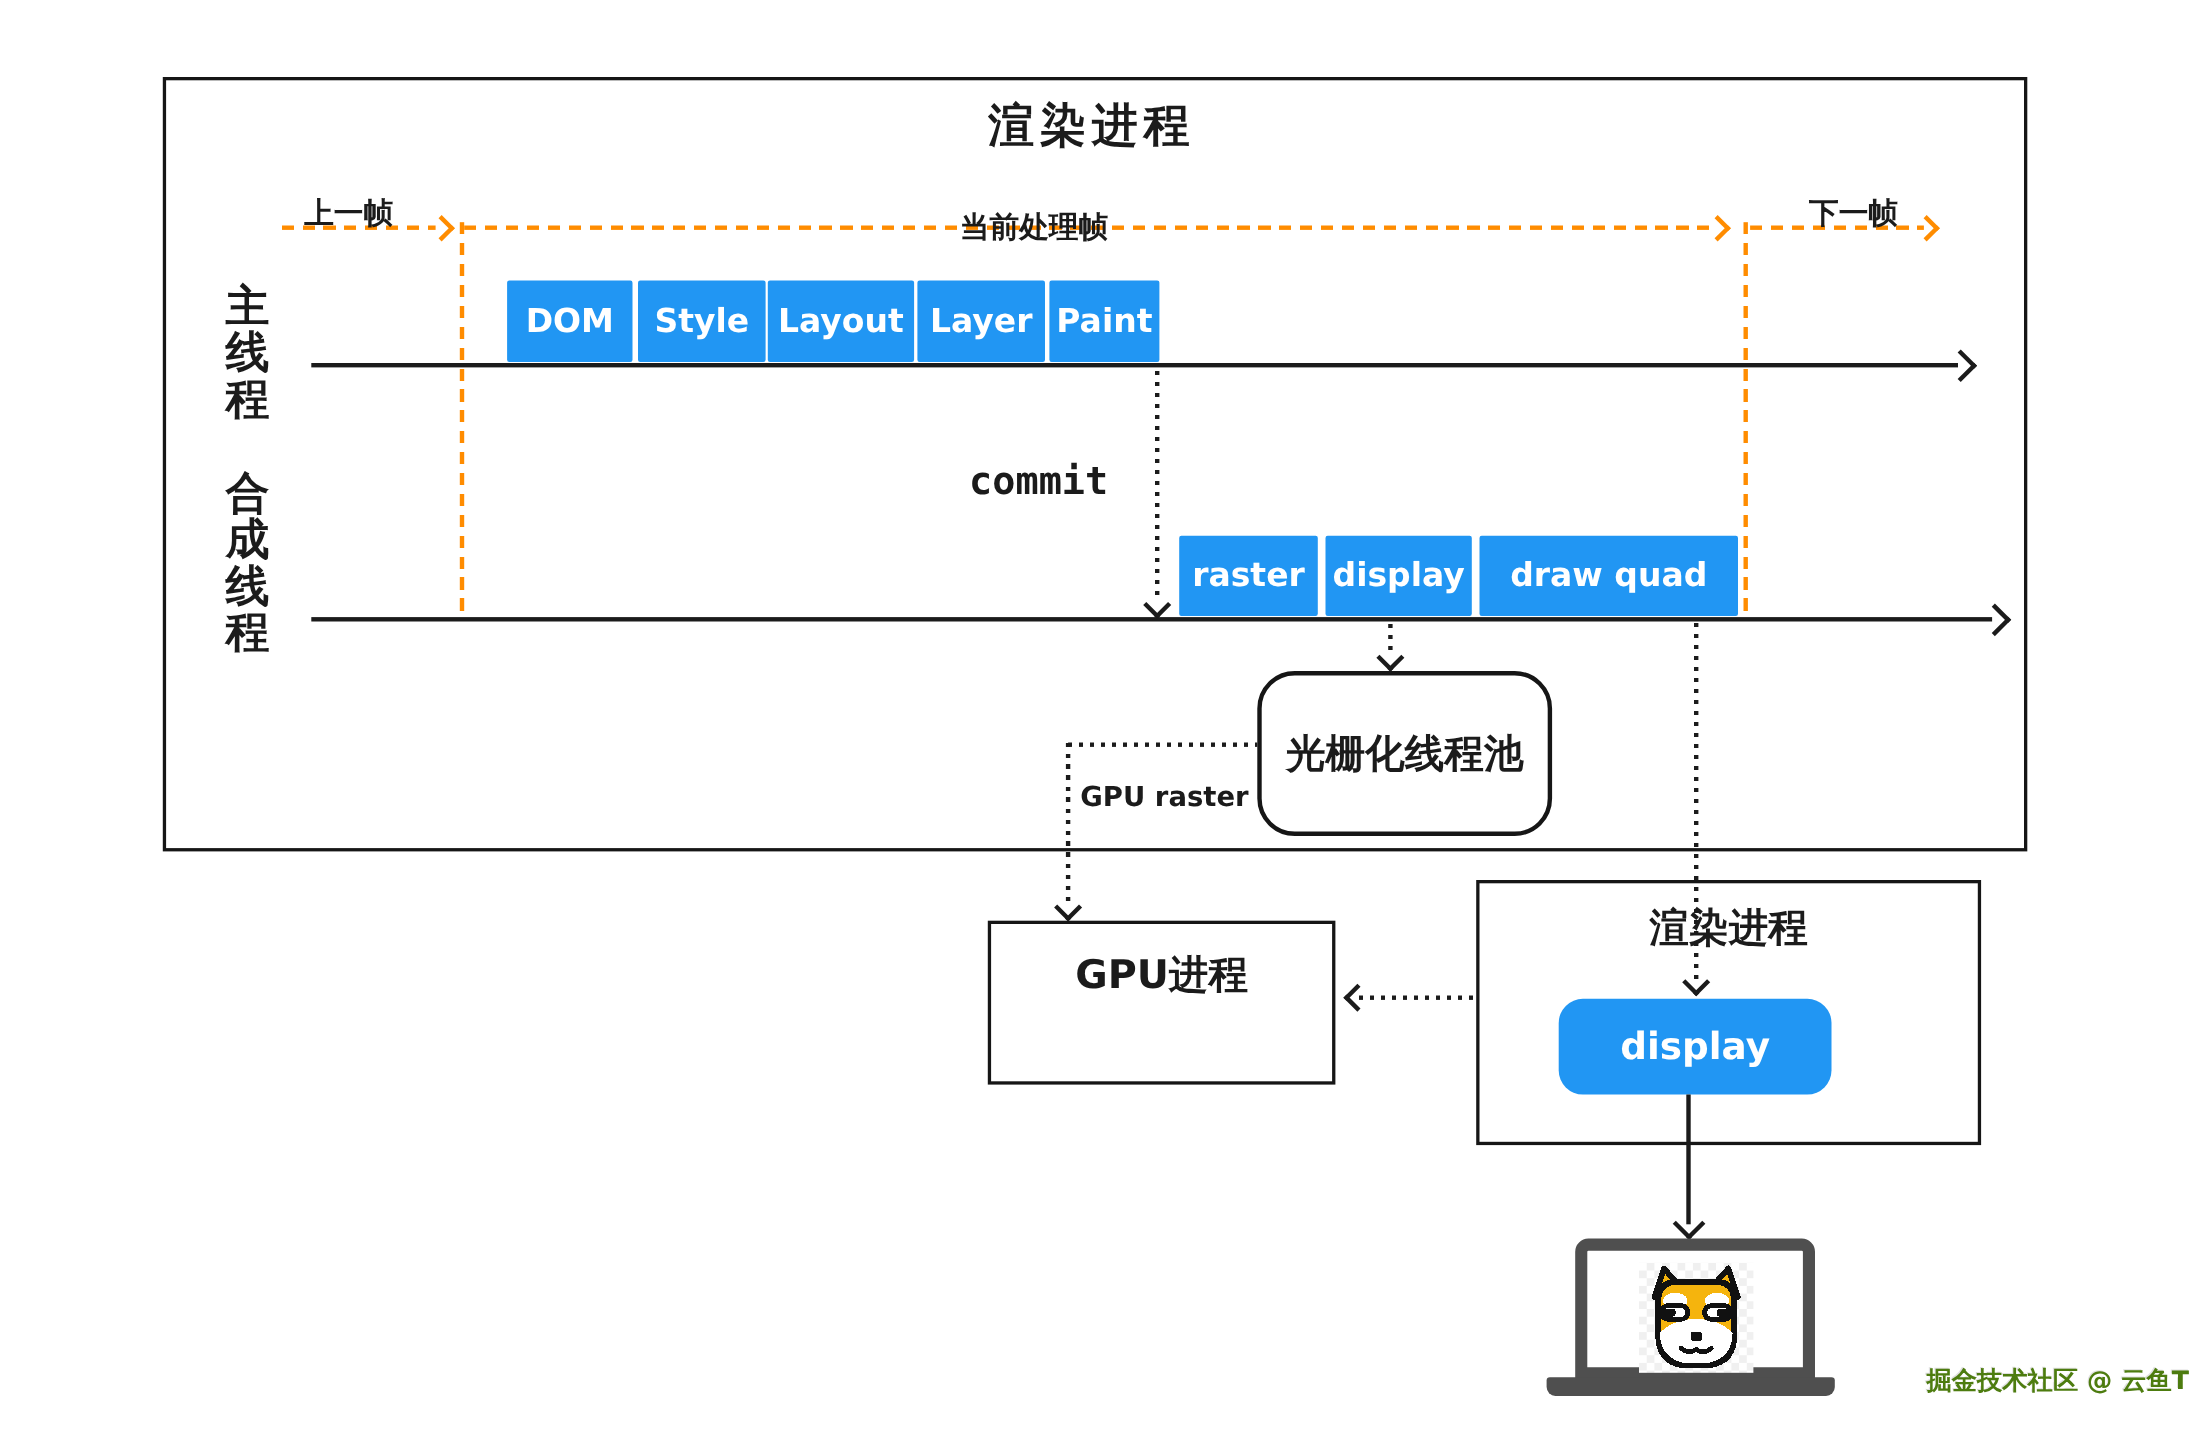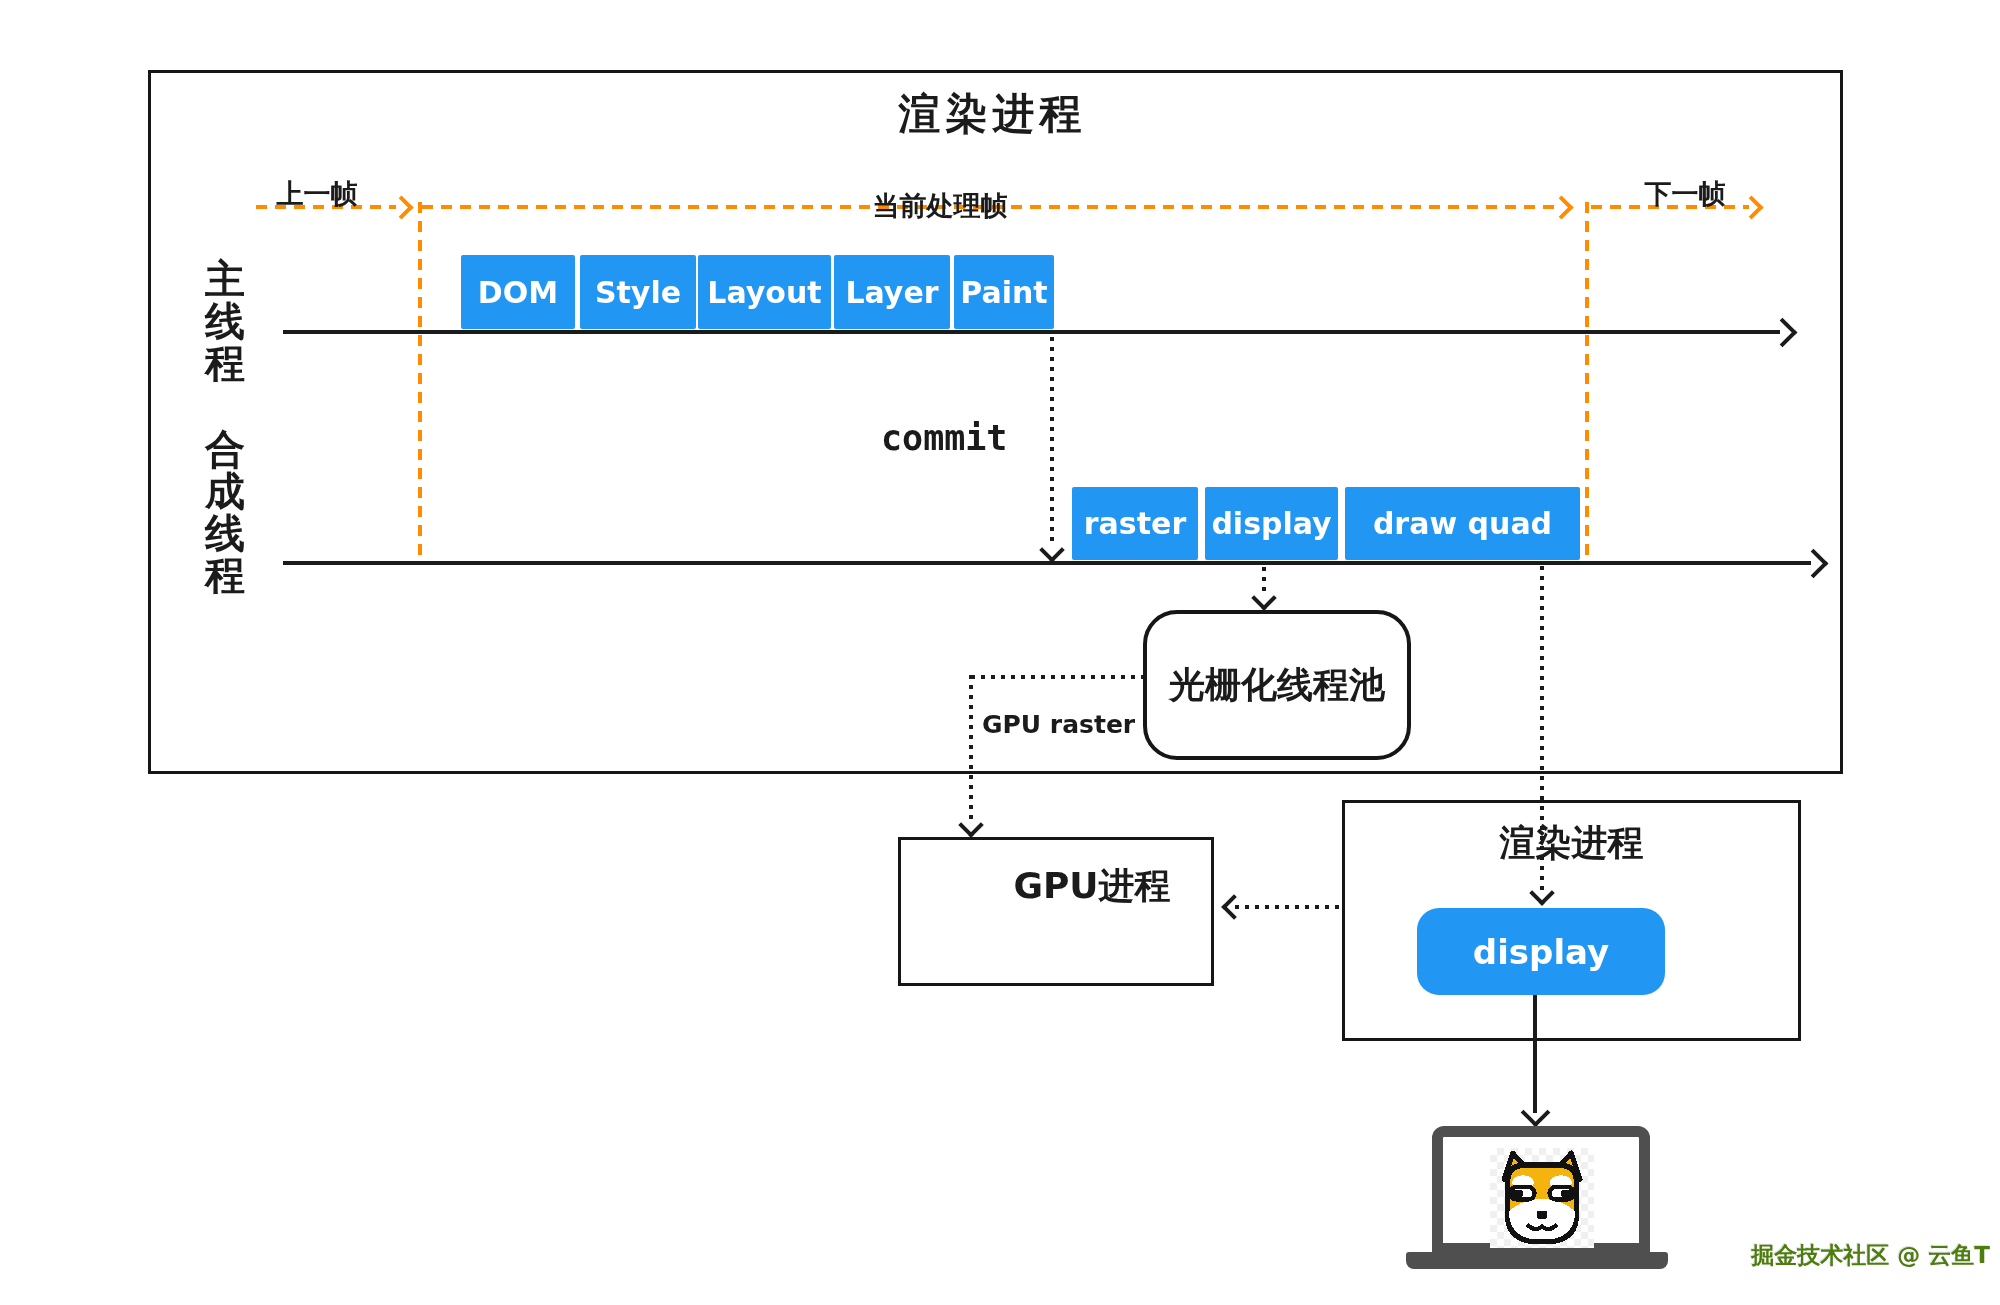--- a/index.html
+++ b/index.html
@@ -99,21 +99,21 @@
   <div class="chev d" style="left:1255px;top:589px;"></div>
 
   <div class="pool" style="left:1143px;top:610px;width:260px;height:142px;">光栅化线程池</div>
 
   <div class="dot-h" style="left:971px;top:675px;width:172px;"></div>
   <div class="dot-v" style="left:969px;top:675px;height:147px;"></div>
   <div class="chev d" style="left:962px;top:816px;"></div>
   <div class="small-label" style="left:982px;top:710px;">GPU raster</div>
 
   <div class="sketch-box" style="left:898px;top:837px;width:310px;height:143px;">
-    <div class="proc-label" style="top:22px;padding-left:36px;">GPU进程</div>
+    <div class="proc-label" style="top:22px;">GPU进程</div>
   </div>
 
   <div class="dot-h" style="left:1235px;top:905px;width:107px;"></div>
   <div class="chev l" style="left:1225px;top:898px;"></div>
 
   <div class="sketch-box" style="left:1342px;top:800px;width:453px;height:235px;">
     <div class="proc-label" style="top:16px;">渲染进程</div>
   </div>
 
   <div class="dot-v" style="left:1540px;top:566px;height:325px;"></div>

